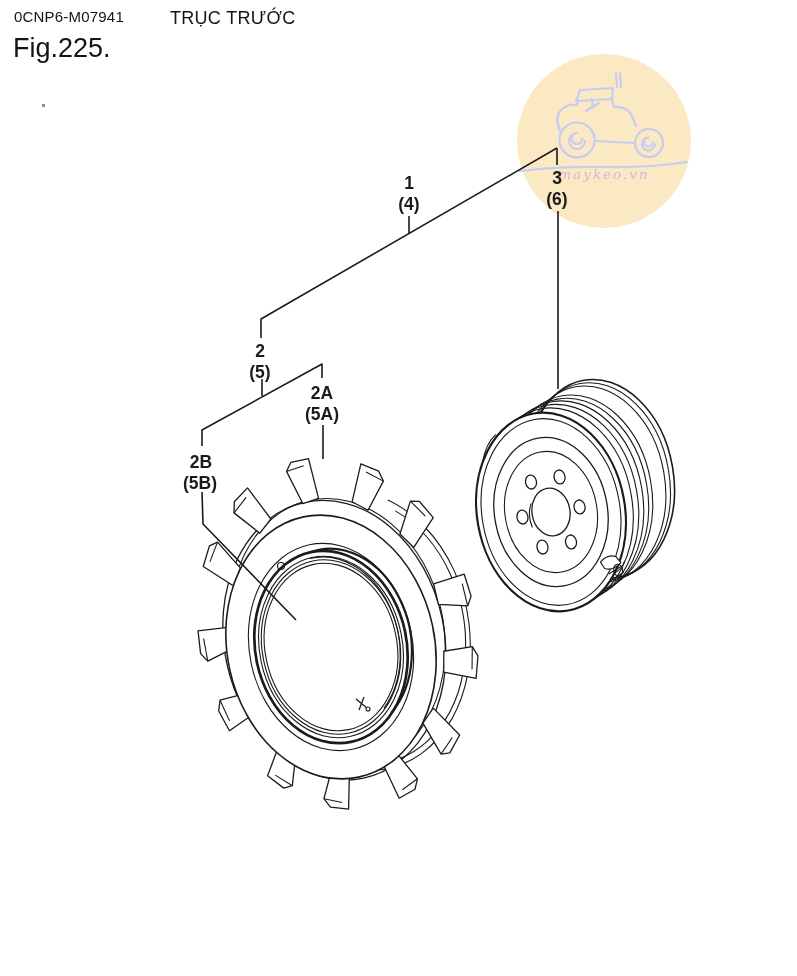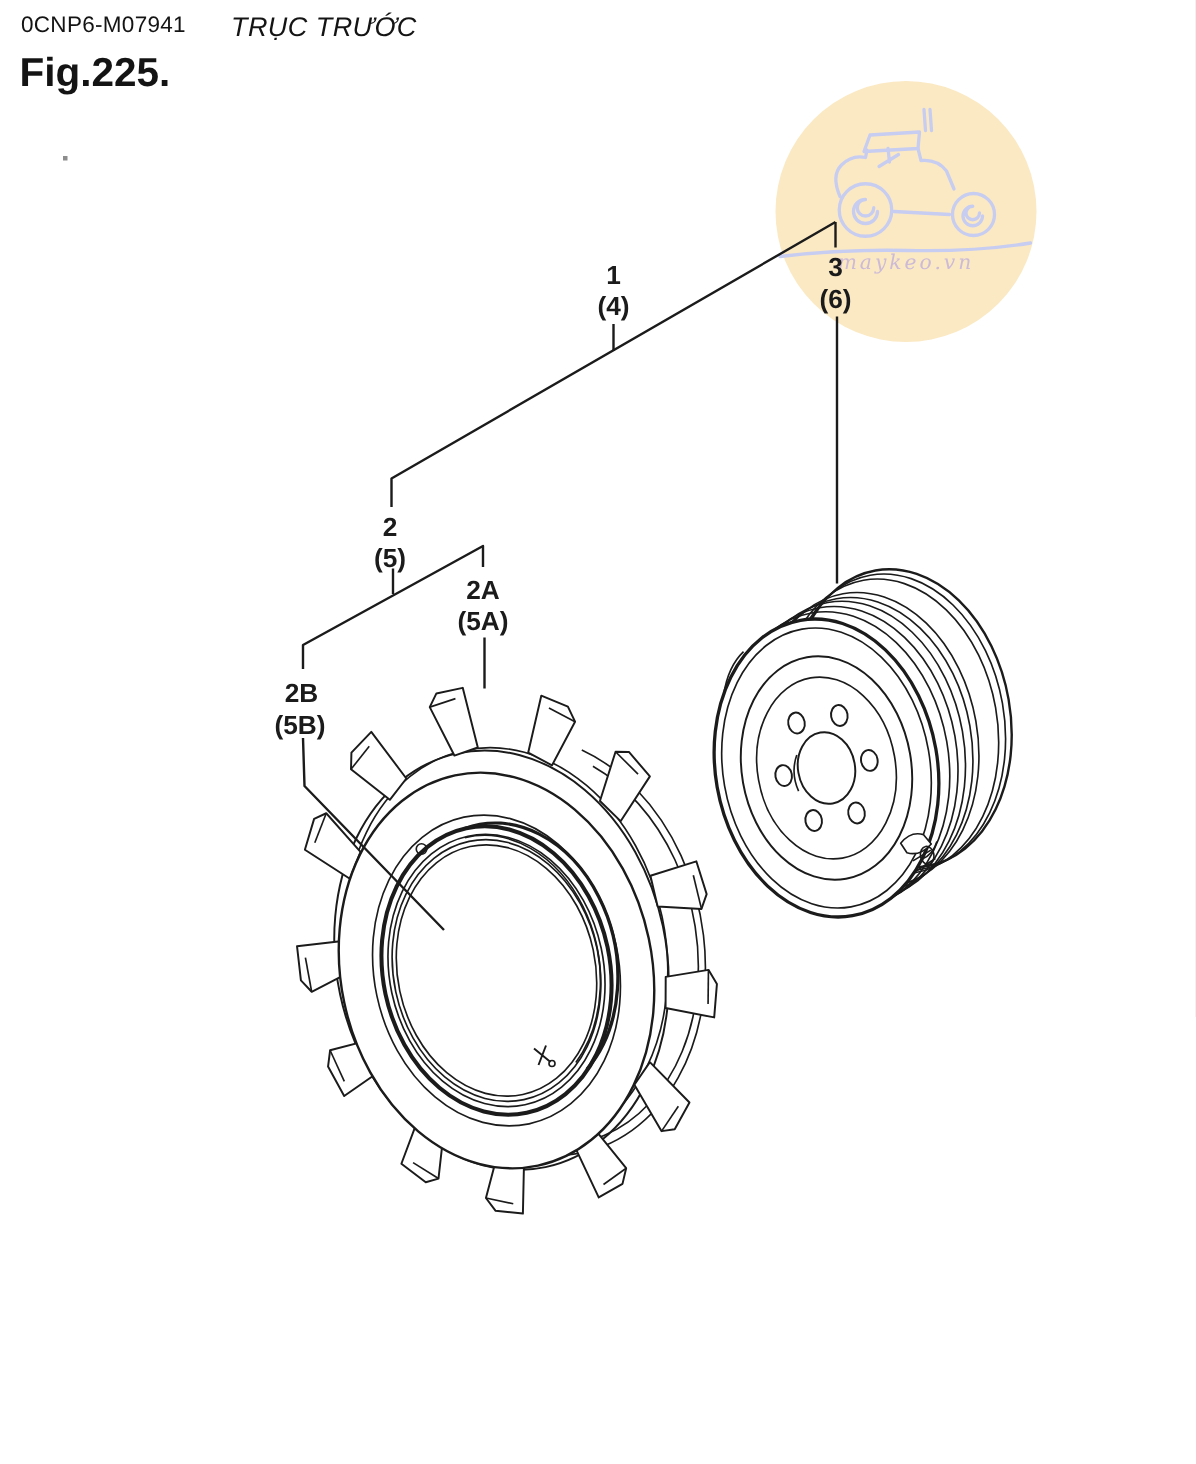--- a/index.html
+++ b/index.html
@@ -1,21 +1,21 @@
 <!DOCTYPE html>
 <html><head>
 <meta charset="utf-8">
 <style>
   html,body{margin:0;padding:0;background:#e8e8e8;}
   .page{position:relative;width:797px;height:976px;background:#ffffff;overflow:hidden;
         font-family:"Liberation Sans",sans-serif;color:#141414;}
   .hdr{position:absolute;top:8px;left:14px;display:flex;align-items:flex-start;}
   .doc-code{font-size:15px;letter-spacing:.2px;}
-  .section{font-size:18px;margin-left:30px;letter-spacing:.3px;font-style:italic;}
-  .title-row{position:absolute;top:33px;left:13px;display:flex;align-items:flex-end;font-weight:bold;}
+  .section{font-size:18px;margin-left:46px;letter-spacing:.3px;}
+  .title-row{position:absolute;top:33px;left:13px;display:flex;align-items:flex-end;}
   .fig-no{font-size:27px;}
   .fig-title{font-size:27px;margin-left:23px;}
   .tiny-dot{position:absolute;left:42px;top:104px;width:3px;height:3px;background:#8d8d8d;}
   svg.diagram{position:absolute;left:0;top:0;}
   .ln{fill:none;vector-effect:non-scaling-stroke;stroke-linejoin:round;}
   .f{fill:#ffffff;}
   .w1{stroke-width:1.1;}
   .w12{stroke-width:1.3;}
   .w15{stroke-width:1.6;}
   .w2{stroke-width:2.2;}

